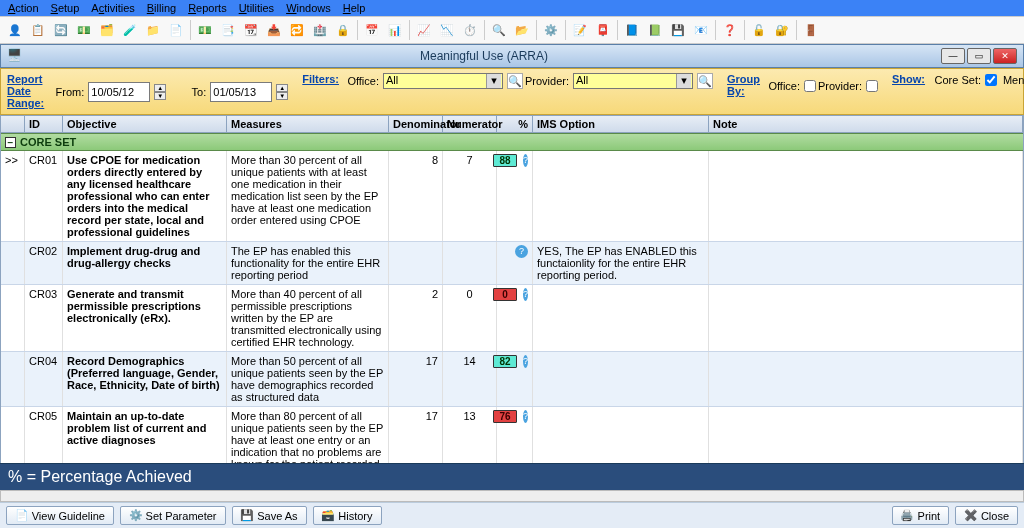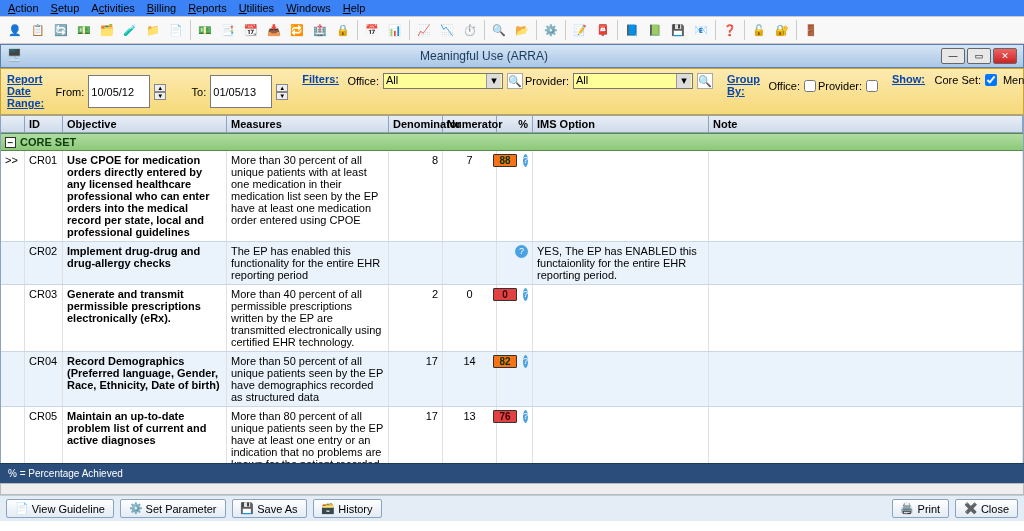--- a/index.html
+++ b/index.html
@@ -14,21 +14,21 @@
 .window-title { flex: 1; text-align: center; font-weight: normal; color: #1a3a5a; }
 .win-icon { width: 16px; height: 16px; margin-right: 4px; }
 .win-controls { display: flex; gap: 2px; }
 .win-ctrl { width: 24px; height: 16px; border: 1px solid #666; background: #e8e8e8; border-radius: 2px; display:flex;align-items:center;justify-content:center;font-size:9px;}
 .win-ctrl.close { background: linear-gradient(#e66,#c22); color:#fff;}
 .filter-bar { background: linear-gradient(#fceab0,#f7d97a); border: 1px solid #c9a436; padding: 4px 6px; display: flex; align-items: flex-start; gap: 14px; }
 .filter-group { display: flex; flex-direction: row; gap: 2px; }
 .filter-group .hdr { color: #0645ad; font-weight: bold; text-decoration: underline; font-size: 11px; margin-bottom: 1px;}
 .filter-row { display: flex; align-items: center; gap: 4px; font-size: 11px; }
 .filter-row label { min-width: 38px; text-align: right; }
-.date-input { width: 62px; border: 1px solid #7a7a7a; background:#fff; font-size:11px; padding:0 2px; height:33px;}
+.date-input { width: 62px; border: 1px solid #7a7a7a; background:#fff; font-size:11px; padding:0 2px; height:20px;}
 .spin { width:12px; height:16px; display:flex;flex-direction:column;}
 .spin div{width:12px;height:8px;border:1px solid #888;background:#eee;font-size:6px;text-align:center;line-height:6px;}
 .combo { background:#ffff99; border:1px solid #777; height:16px; width:120px; font-size:11px; padding:0 2px; position:relative;}
 .combo::after{content:"▾";position:absolute;right:1px;top:0;background:#ddd;width:14px;text-align:center;height:14px;border-left:1px solid #999;}
 .mag { width:16px;height:16px;border:1px solid #aaa;background:#fff;display:flex;align-items:center;justify-content:center;}
 .chk { width:12px;height:12px; }
 .retrieve-btn { border:1px solid #5a7fa8; background:linear-gradient(#fff,#dbe7f4); padding:2px 6px; font-size:11px; display:flex;align-items:center;gap:3px; border-radius:2px;}
 .grid-header { display:flex; background:linear-gradient(#e8eef6,#cfdbeb); border:1px solid #8ca3bf; font-weight:bold; font-size:11px; }
 .gh { border-right:1px solid #8ca3bf; padding:2px 4px; }
 .group-row { background:linear-gradient(#b1dca1,#8cc979); border-top:1px solid #5a8a4a;border-bottom:1px solid #5a8a4a; padding:2px 4px; font-weight:bold; color:#0d3d0d; font-size:11px; display:flex;align-items:center;gap:4px;}
@@ -39,26 +39,26 @@
 .c-marker{width:24px;flex:0 0 24px;}
 .c-id{width:38px;flex:0 0 38px;}
 .c-obj{width:164px;flex:0 0 164px;font-weight:bold;}
 .c-meas{width:162px;flex:0 0 162px;}
 .c-den{width:54px;flex:0 0 54px;text-align:right;}
 .c-num{width:54px;flex:0 0 54px;text-align:center;}
 .c-pct{width:36px;flex:0 0 36px;text-align:right;position:relative;}
 .c-ims{width:176px;flex:0 0 176px;}
 .c-note{flex:1;}
 .pct-badge{display:inline-block;border:1px solid #333;padding:0 4px;min-width:24px;text-align:center;font-weight:bold;font-size:10px;border-radius:1px;}
-.pct-green{background:#f97316;color:#003300;}
+.pct-green{background:#5eead4;color:#003300;}
 .pct-red{background:#e24141;color:#3a0000;}
 .info-icon{display:inline-block;width:13px;height:13px;border-radius:50%;background:#4aa3e0;color:#fff;text-align:center;line-height:13px;font-size:9px;margin-left:4px;vertical-align:middle;}
 .pct-cell-wrap{display:flex;align-items:flex-start;gap:2px;justify-content:flex-end;}
 .ims-txt{color:#000;}
-.footer-strip{background:#2a4d7c;color:#fff;font-size:10px;padding:4px 8px;border-top:1px solid #1a3a5a;}
+.footer-strip{background:#2a4d7c;color:#fff;font-size:16px;padding:4px 8px;border-top:1px solid #1a3a5a;}
 .bottom-btn-row{background:#e4ecf6;padding:3px 6px;display:flex;gap:6px;align-items:center;border-top:1px solid #bcd;}
 .flat-btn{border:1px solid #8ca3bf;background:linear-gradient(#fff,#e2ebf5);padding:2px 8px;font-size:11px;display:flex;align-items:center;gap:3px;border-radius:2px;}
 .bottom-spacer{flex:1;}
 .grid-body{height:330px;overflow-y:auto;border-left:1px solid #8ca3bf;border-right:1px solid #8ca3bf;}
 .grid-scroll-x{height:12px;background:#eee;border:1px solid #bbb;}
 </style>
 </head>
 <body>
 
 <div class="menubar">

